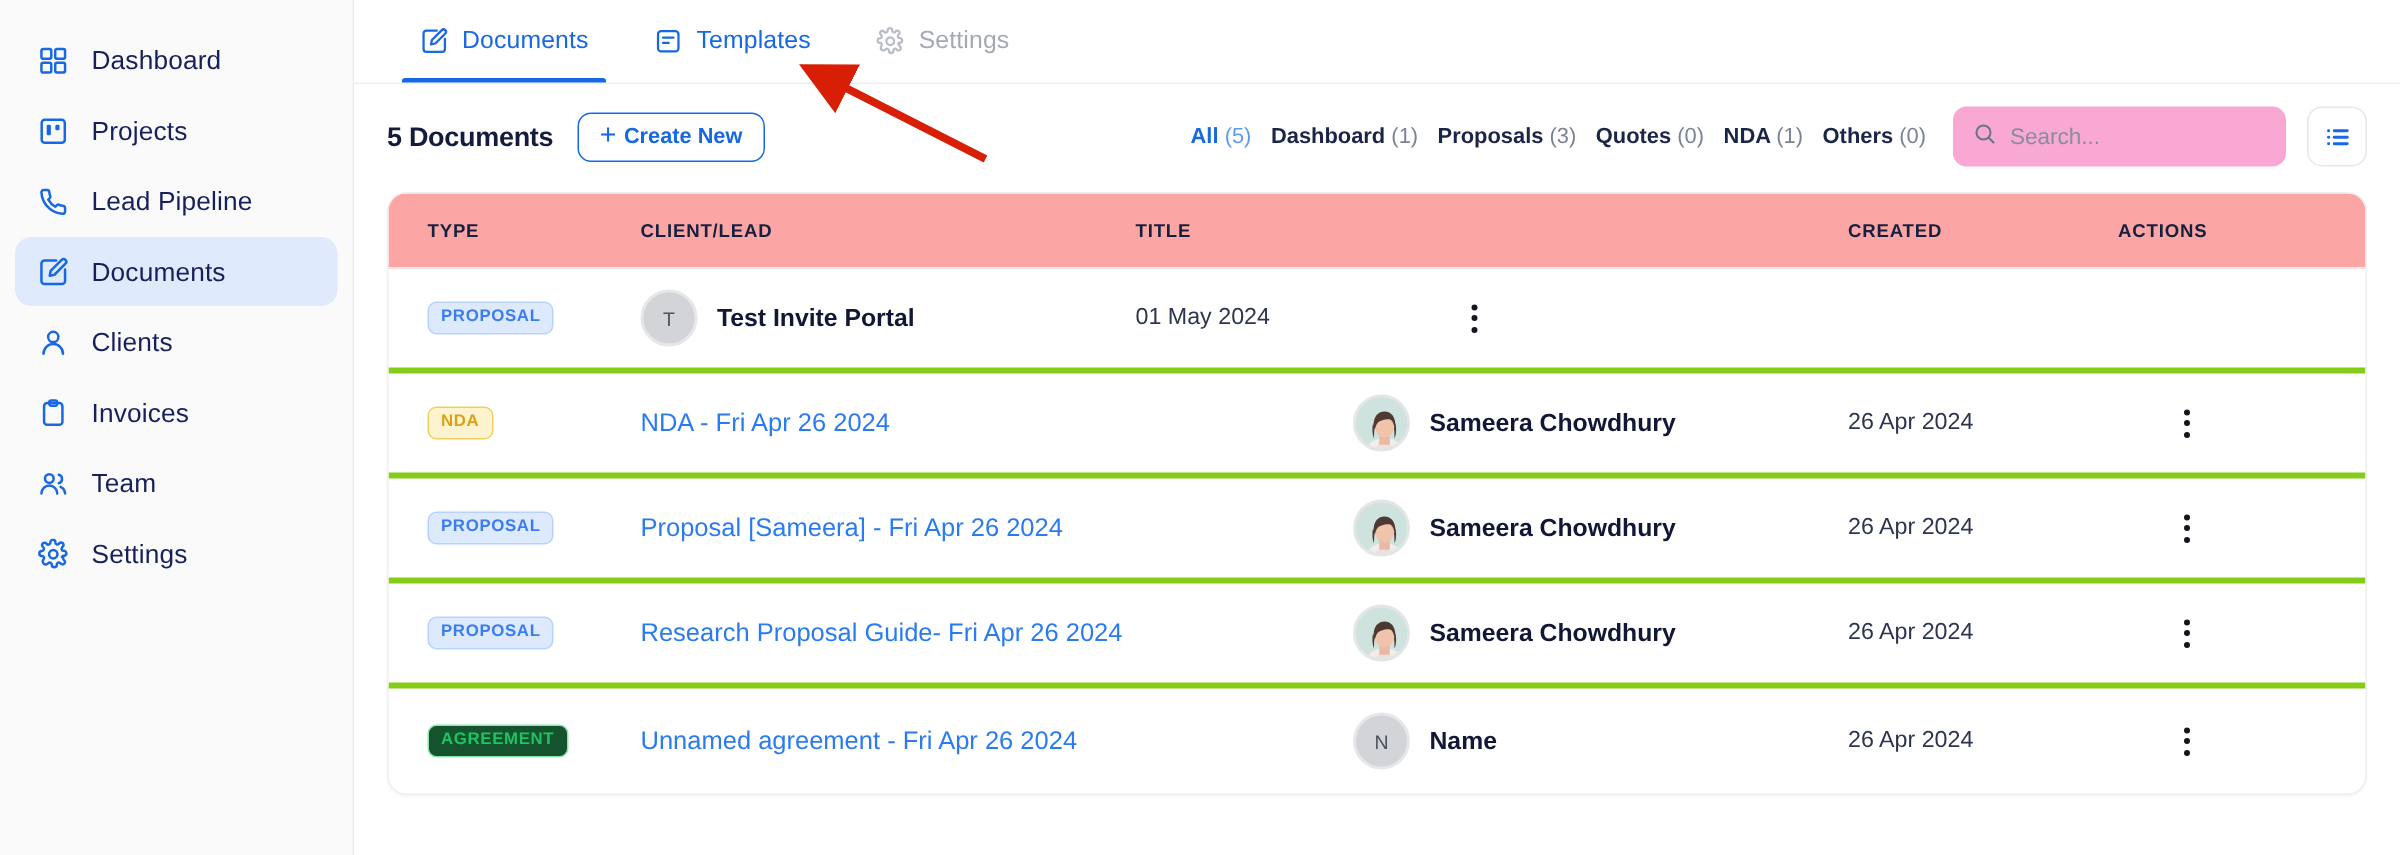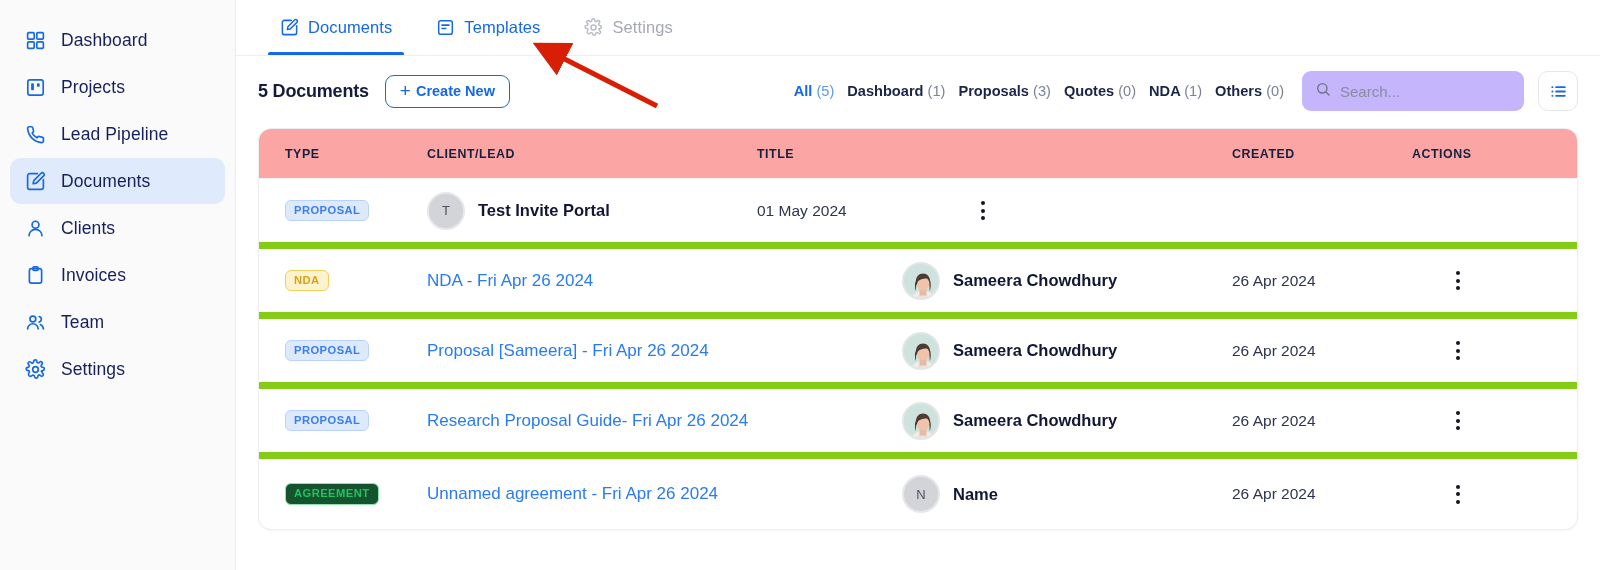--- a/index.html
+++ b/index.html
@@ -87,21 +87,21 @@
     font-size: 14.6px; font-weight: 700; color: #1b2547; cursor: pointer;
     white-space: nowrap;
   }
   .filter .cnt { font-weight: 400; color: #7b8296; }
   .filter.active { color: #1668e3; }
   .filter.active .cnt { color: #5c9bef; }
 
   .search-wrap {
     margin-left: 18px;
     display: flex; align-items: center; gap: 9px;
-    background: #c4b5fd; border-radius: 9px;
+    background: #f9a8d4; border-radius: 9px;
     height: 40px; width: 222px; padding: 0 13px;
   }
   .search-wrap svg { color:#6f7585; flex:0 0 16px;}
   .search-input {
     border: none; outline: none; background: transparent;
     font-size: 15px; color: #4a5062; width: 100%;
     font-family: "Liberation Sans", sans-serif;
   }
   .search-input::placeholder { color: #888d9c; }
 
@@ -126,21 +126,21 @@
     height: 50px; background: #fca5a5;
     border-bottom: 1px solid #eef0f4;
   }
   .t-head .th {
     font-size: 12.4px; font-weight: 700; color: #15203f;
     letter-spacing: .55px;
   }
   .row {
     display: flex; align-items: center;
     height: 70px;
-    border-bottom: 7px solid #84cc16;
+    border-bottom: 4px solid #84cc16;
   }
   .row:last-child { border-bottom: none; }
 
   .c-type  { width: 168px; padding-left: 26px; flex: 0 0 168px; }
   .c-title { width: 475px; flex: 0 0 475px; }
   .c-client{ width: 330px; flex: 0 0 330px; }
   .c-created{ width: 180px; flex: 0 0 180px; }
   .c-actions{ flex: 1; display:flex; }
 
   .badge {

